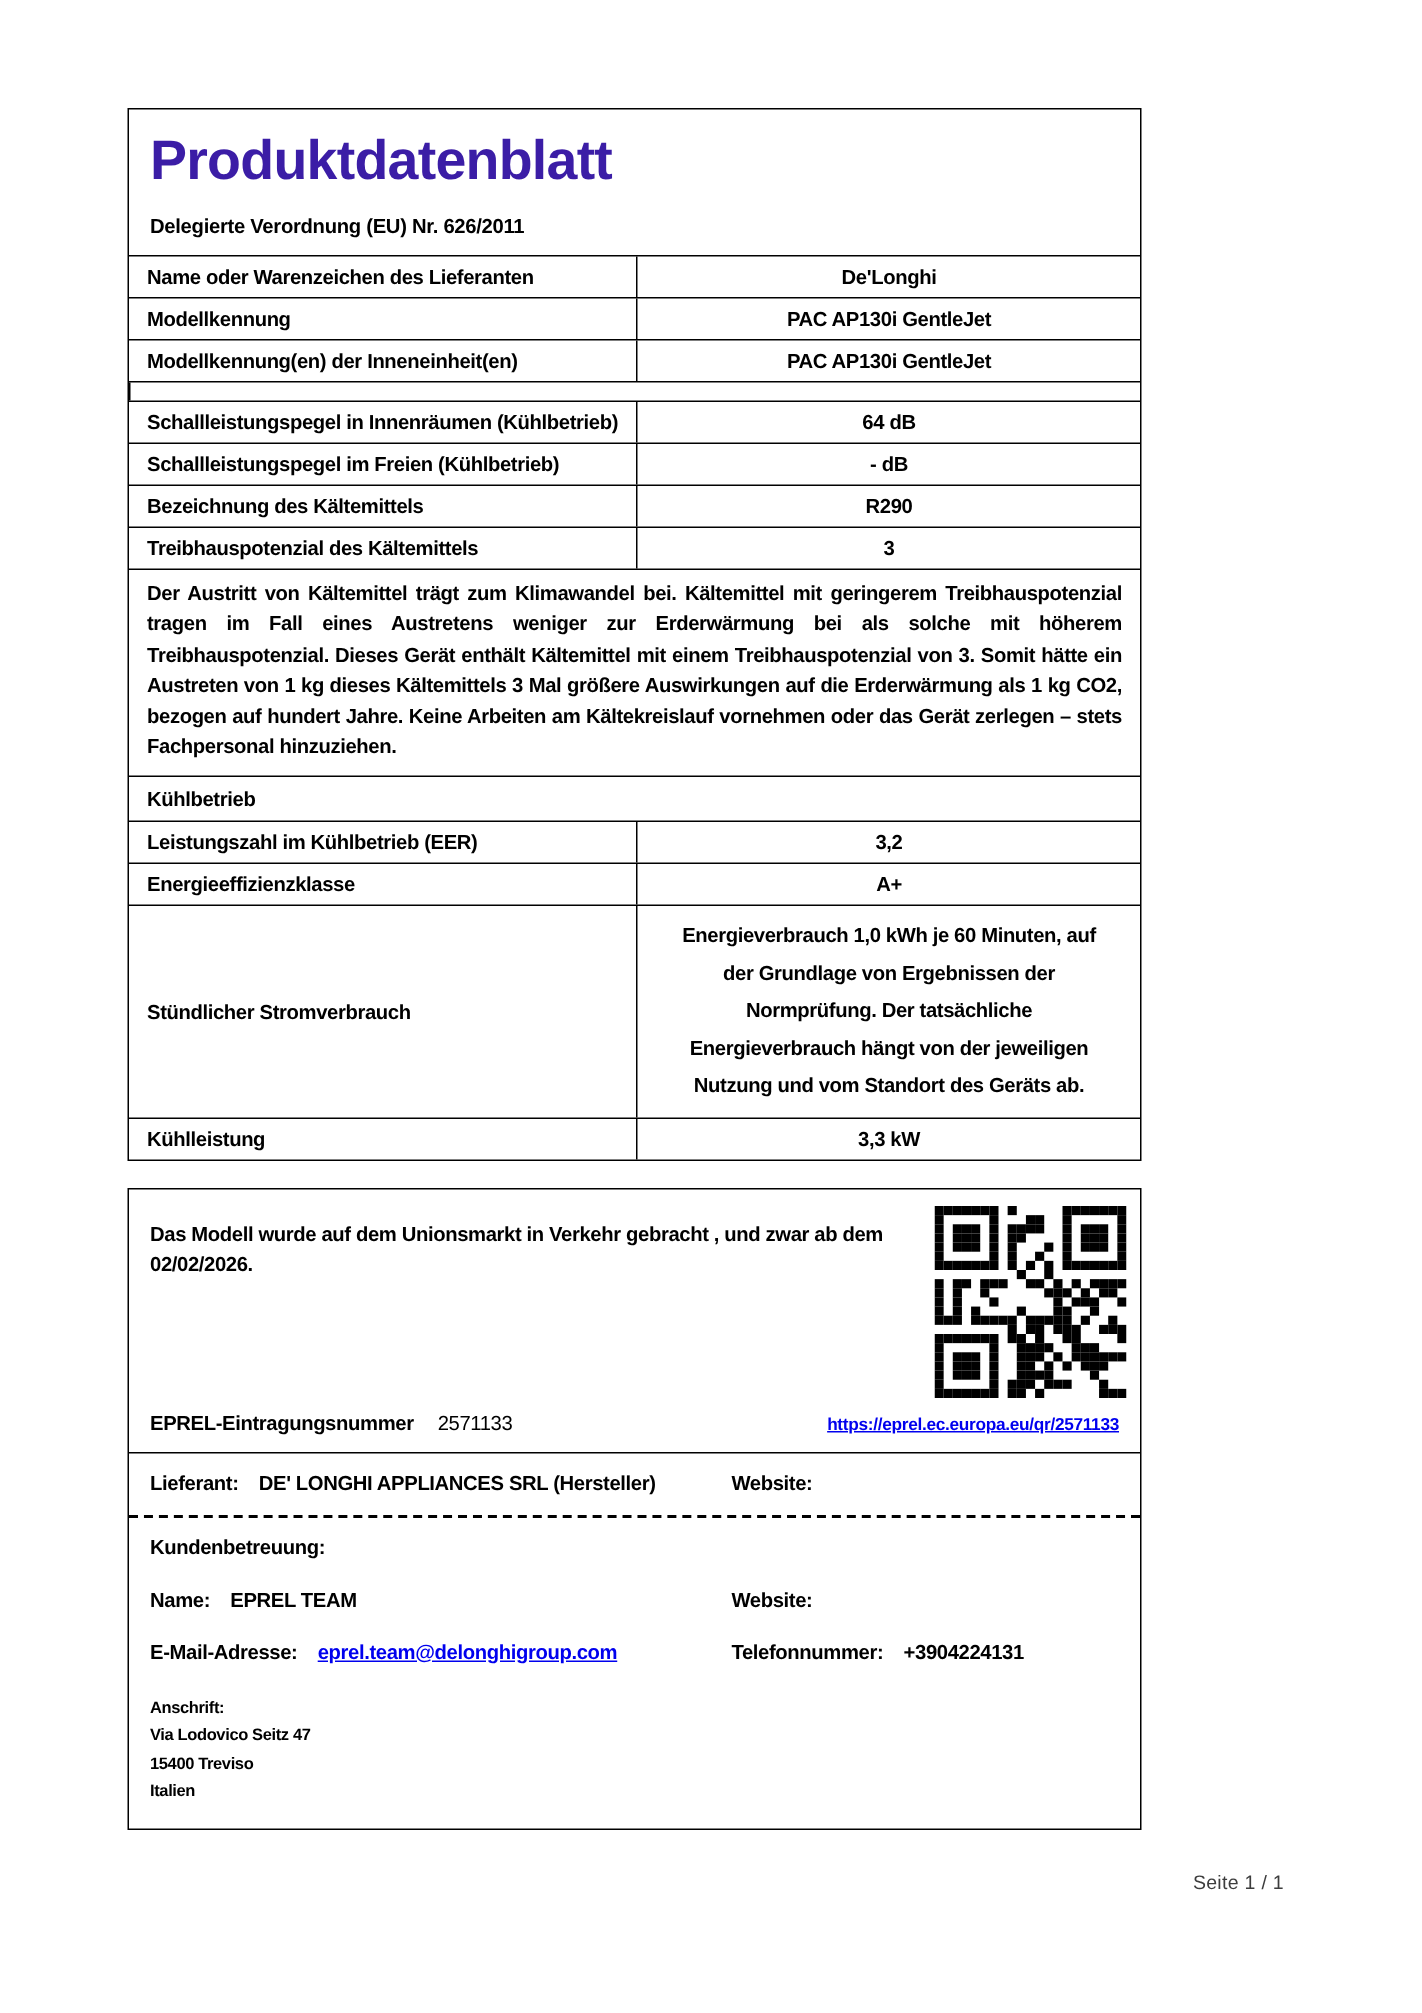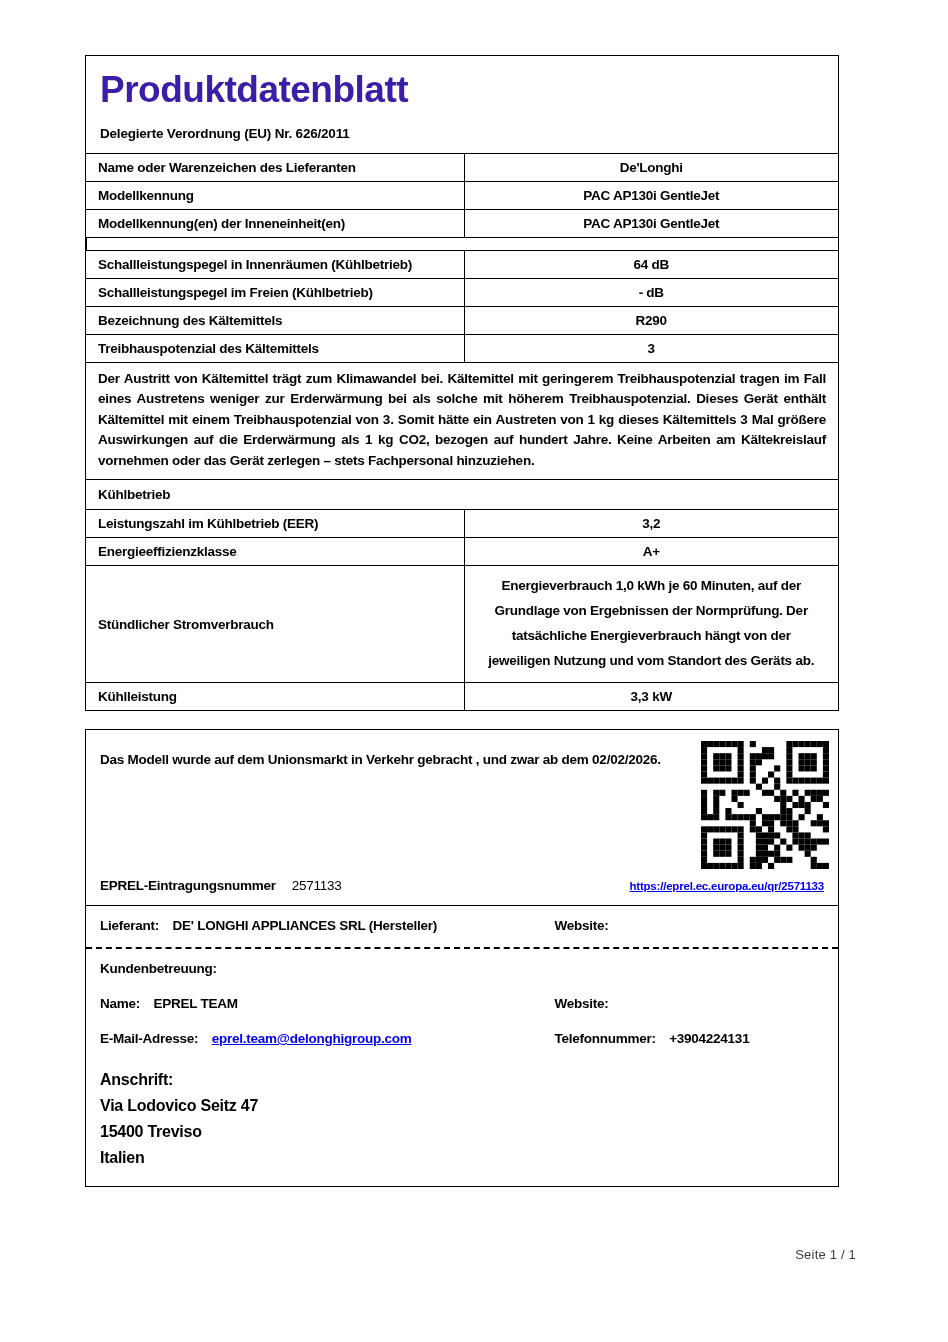--- a/index.html
+++ b/index.html
@@ -2,21 +2,21 @@
 <html style="--title-color: #3b1da6; --link-color: #0000ee;"><head>
 <meta charset="utf-8">
 <style>
   * { margin:0; padding:0; box-sizing:border-box; }
   html,body { background:#fff; }
   body {
     width:948px; height:1342px;
     font-family:"Liberation Sans","DejaVu Sans",sans-serif;
     color:#000; position:relative;
   }
-  .sheet { position:absolute; left:85px; top:55px; width:754px; }
+  .sheet { position:absolute; left:85px; top:72px; width:676px; }
 
   
   .box { border:1.6px solid #000; background:#fff; }
   .title-block { padding:14px 14px 12px 14px; }
   .doc-title {
     color:var(--title-color,#3b1da6);
     font-size:37px; font-weight:bold; letter-spacing:-0.5px; line-height:1.1;
   }
   .doc-subtitle { font-size:13.5px; font-weight:bold; margin-top:15px; letter-spacing:-0.2px; }
 
@@ -36,27 +36,27 @@
 
   .eprel-row { display:flex; align-items:baseline; padding:6px 14px 12px 14px; }
   .eprel-label { font-size:13.5px; font-weight:bold; letter-spacing:-0.25px; }
   .eprel-number { font-size:13.5px; font-weight:normal; margin-left:16px; letter-spacing:-0.25px; }
   .eprel-link { margin-left:auto; font-size:11.5px; font-weight:bold; color:var(--link-color,#0000ee); text-decoration:underline; letter-spacing:-0.2px; }
 
   .supplier-row { display:flex; border-top:1.6px solid #000; border-bottom:2px dashed #000; padding:12px 14px 14px 14px; }
   .pair { font-size:13.5px; font-weight:bold; letter-spacing:-0.25px; }
   .pair .val { margin-left:10px; }
   .col-l { flex:0 0 60%; }
-  .col-r { flex:1;margin-left:20px; }
+  .col-r { flex:1; }
 
   .contact-block { padding:12px 14px 16px 14px; }
   .contact-heading { font-size:13.5px; font-weight:bold; letter-spacing:-0.25px; }
   .contact-row { display:flex; margin-top:20px; }
   .link-text { color:var(--link-color,#0000ee); text-decoration:underline; }
-  .address { margin-top:22px; font-size:16px; font-weight:bold; letter-spacing:-0.25px; line-height:1.5; }
+  .address { margin-top:22px; font-size:11px; font-weight:bold; letter-spacing:-0.25px; line-height:1.5; }
   .address div { margin-top:2px; }
 
   .page-footer {
     position:absolute; right:92px; top:1247px;
     font-size:13px; color:#3d3d3d; letter-spacing:0.2px;
   }
 </style>
 </head>
 <body>
 

